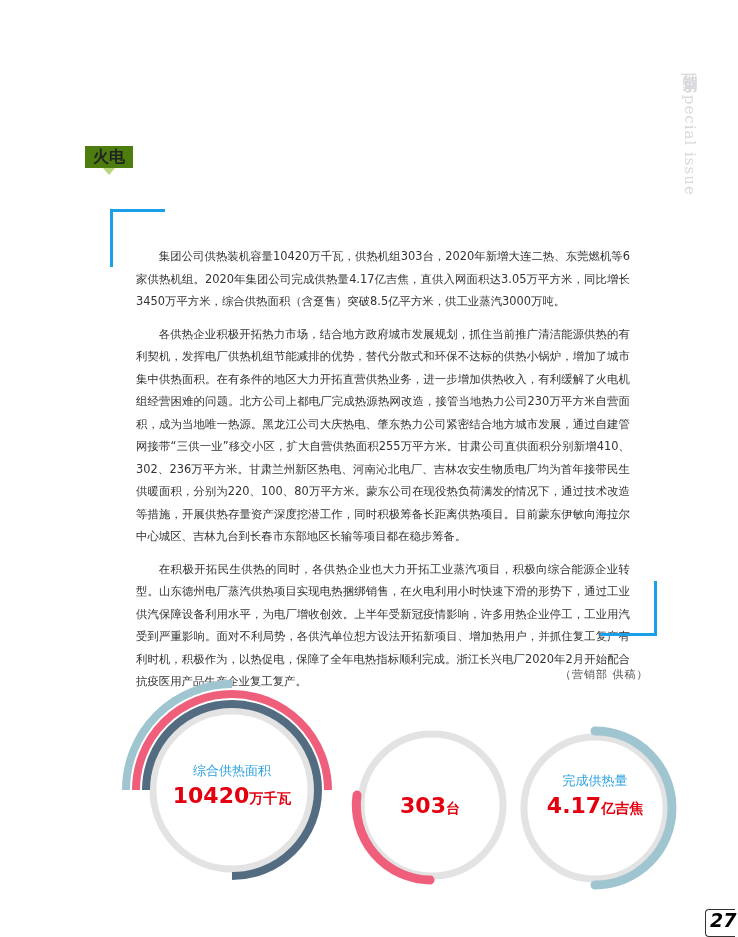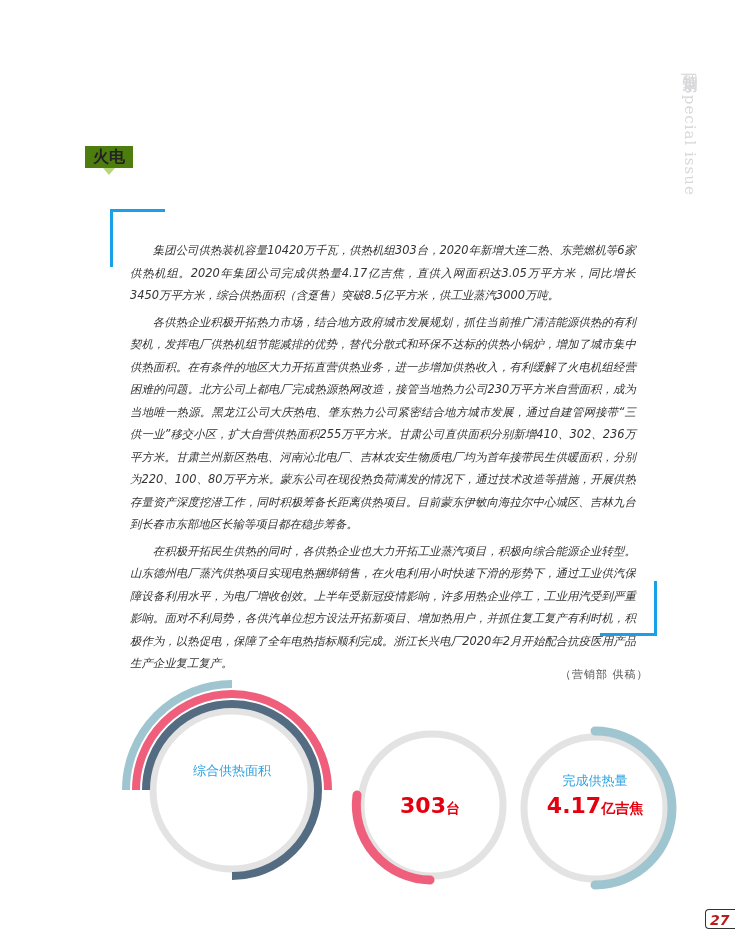--- a/index.html
+++ b/index.html
@@ -13,34 +13,34 @@
                  text-align:center; line-height:22px; }
   .section-tag::after { content:""; position:absolute; left:18px; bottom:-7px;
                  border-left:6px solid transparent; border-right:6px solid transparent;
                  border-top:7px solid #b5d67a; }
   .bracket-tl { position:absolute; left:110px; top:209px; width:52px; height:55px;
                 border-left:3px solid #1aa0e8; border-top:3px solid #1aa0e8; }
   .bracket-br { position:absolute; left:600px; top:581px; width:54px; height:52px;
                 border-right:3px solid #1aa0e8; border-bottom:3px solid #1aa0e8; }
   .article { position:absolute; left:126px; top:235px; width:514px;
              font-size:11.4px; line-height:22.5px; color:#333; text-align:justify; }
-  .article p { margin:4px; text-indent:2em;font-style:italic; }
+  .article p { margin:10px; text-indent:2em; }
   .byline { position:absolute; left:560px; top:667px; width:100px; text-align:left;
             font-size:11px; color:#555; letter-spacing:1px; }
   .stat { position:absolute; }
   .stat svg { position:absolute; left:0; top:0; }
   .stat .label { position:absolute; left:0; width:100%; text-align:center;
                  color:#2fa2e0; font-size:13px; }
   .stat .value { position:absolute; left:0; width:100%; text-align:center;
                  color:#e5000f; font-weight:bold; white-space:nowrap; }
   .stat .value .num { font-size:22px; }
   .stat .value .unit { font-size:14px; }
-  .page-num { position:absolute; left:705px; top:909px; width:30px; height:20px;
+  .page-num { position:absolute; left:705px; top:909px; width:30px; height:28px;
               border:1px solid #333; border-right:none; border-radius:4px 0 0 4px;
-              font-size:14px; font-style:italic; font-weight:bold; color:#b91c1c;
+              font-size:19px; font-style:italic; font-weight:bold; color:#000000;
               line-height:20px; padding-left:4px; box-sizing:border-box; }
 </style>
 </head>
 <body>
 
 <div class="side-tag">特别策划 | Special issue</div>
 
 <div class="section-tag">火电</div>
 
 <div class="bracket-tl"></div>
@@ -60,20 +60,23 @@
 
     <circle cx="110" cy="110" r="79" fill="none" stroke="#e3e3e3" stroke-width="7"></circle>
 
     <path d="M 24 110 A 86 86 0 1 1 110 196" fill="none" stroke="#546c82" stroke-width="8"></path>
 
     <path d="M 14 110 A 96 96 0 0 1 206 110" fill="none" stroke="#ef5f7b" stroke-width="8"></path>
 
     <path d="M 4 110 A 106 106 0 0 1 110 4" fill="none" stroke="#9fc6d0" stroke-width="8"></path>
   </svg>
   <div class="label" style="top:82px;">综合供热面积</div>
+  <div class="value" style="top:103px;">
+    <span class="num">10420</span><span class="unit">万千瓦</span>
+  </div>
 </div>
 
 <div class="stat" style="left:345px;top:720px;width:170px;height:170px;">
   <svg width="170" height="170" viewBox="0 0 170 170">
     <circle cx="87" cy="85" r="71" fill="none" stroke="#e3e3e3" stroke-width="7"></circle>
 
     <path d="M 12 75 A 75 75 0 0 0 85 160" fill="none" stroke="#ef5f7b" stroke-width="9" stroke-linecap="round"></path>
   </svg>
   <div class="value" style="top:73px;">
     <span class="num">303</span><span class="unit">台</span>

